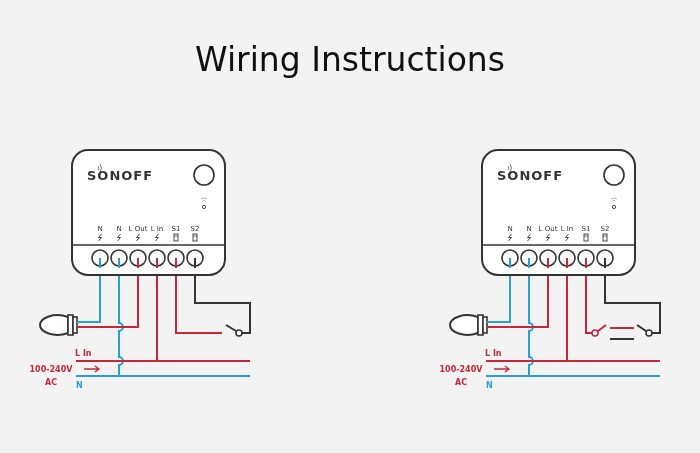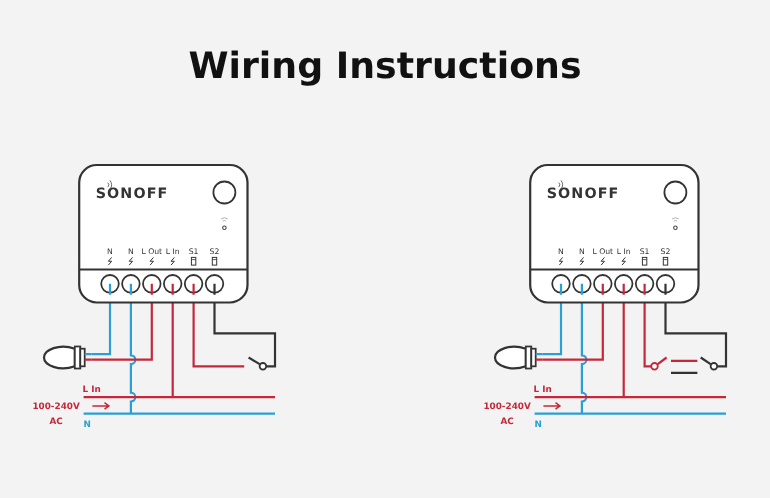--- a/index.html
+++ b/index.html
@@ -4,21 +4,21 @@
 <style>
   html, body { margin: 0; padding: 0; }
   body {
     width: 700px; height: 453px; overflow: hidden;
     background: #f3f3f3;
     font-family: "Liberation Sans", "DejaVu Sans", sans-serif;
     position: relative;
   }
   .title {
     position: absolute; left: 0; top: 40px; width: 700px;
-    text-align: center; font-size: 33px; font-weight: bold; color: #111;
+    text-align: center; font-size: 33px; font-weight: normal; color: #111;
     font-family: "DejaVu Sans", "Liberation Sans", sans-serif;
     letter-spacing: 0px;
   }
   svg.diagram { position: absolute; left: 0; top: 0; }
   .lbl-term { font-family: "DejaVu Sans", sans-serif; font-size: 7px; fill: #333; }
   .brand { font-family: "DejaVu Sans", sans-serif; font-size: 13px; font-weight: bold; fill: #333; letter-spacing: 1px; }
   .red-txt { font-family: "DejaVu Sans", sans-serif; font-size: 8px; font-weight: bold; fill: #c5283a; }
   .blue-txt { font-family: "DejaVu Sans", sans-serif; font-size: 8px; font-weight: bold; fill: #2a9fd6; }
 </style>
 </head>

